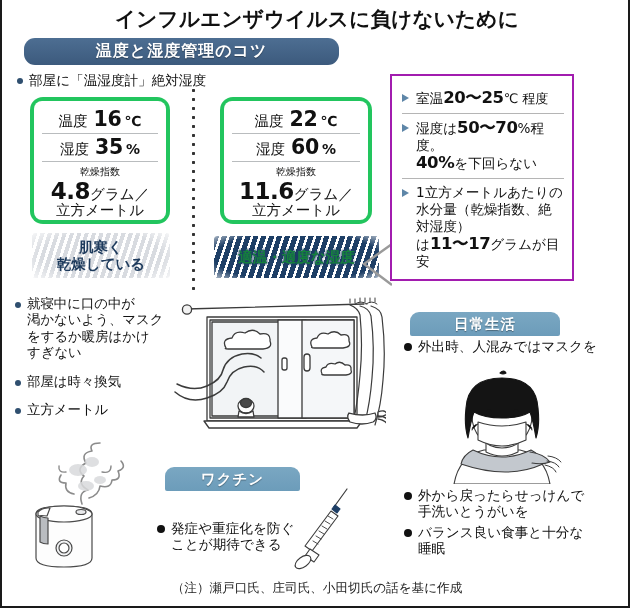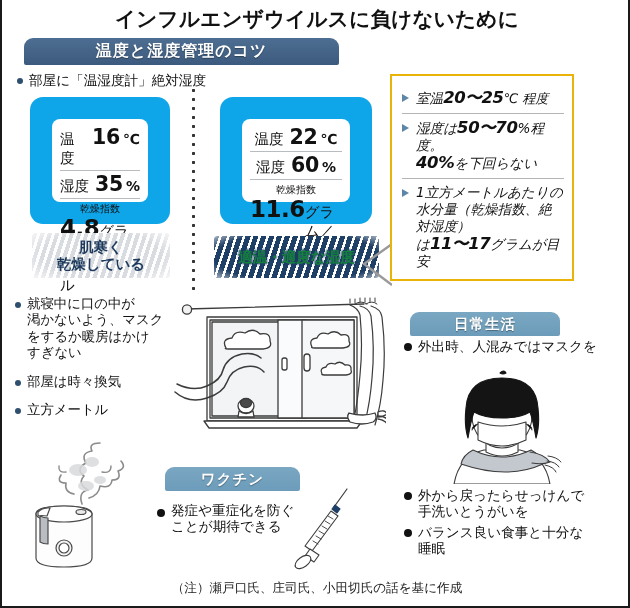--- a/index.html
+++ b/index.html
@@ -29,21 +29,21 @@
 
   
   .pill {
     position: absolute;
     display: flex; align-items: center; justify-content: center;
     color: #ffffff; font-weight: bold;
     border-radius: 9px 9px 2px 2px;
     text-shadow: 0 1px 1px rgba(0,0,0,.35);
     letter-spacing: 1px;
   }
-  .pill.dark { background: linear-gradient(#4d6e92, #3c5a7d); }
+  .pill.dark { background: linear-gradient(#4d6e92, #3c5a7d); border-radius: 11px; }
   .pill.mid  { background: linear-gradient(#7aa7c2, #6c9cba); }
 
   #pill-kanri { left: 22px; top: 38px; width: 315px; height: 27px; font-size: 16px; }
   #pill-life  { left: 408px; top: 312px; width: 150px; height: 24px; font-size: 14.5px; }
   #pill-vacc  { left: 163px; top: 467px; width: 135px; height: 24px; font-size: 14.5px; }
 
   
   .blist { position: absolute; }
   .bitem {
     position: relative; padding-left: 13px;
@@ -55,32 +55,32 @@
     background: #2f4f6f;
   }
   .bitem.big::before { width: 8px; height: 8px; background: #111; top: 5px; left: 0px; }
   .bitem + .bitem { margin-top: 12px; }
 
   #list-thermo { left: 14px; top: 72px; width: 200px; }
   #list-sleep  { left: 12px; top: 296px; width: 165px; }
   #list-sleep .bitem { font-size: 13.4px; line-height: 16.4px; }
   #list-daily  { left: 402px; top: 338px; width: 228px; }
   #list-daily2 { left: 402px; top: 487px; width: 228px; }
-  #list-vacc   { left: 155px; top: 504px; width: 160px; font-family: Liberation Mono, monospace; }
+  #list-vacc   { left: 155px; top: 520px; width: 160px; }
   #list-daily .bitem, #list-daily2 .bitem, #list-vacc .bitem {
     padding-left: 14px; font-size: 13.6px; line-height: 16.4px;
   }
   #list-daily2 .bitem + .bitem { margin-top: 4px; }
 
   
   .card {
     position: absolute;
-    background: #0ea5e9;
+    background: #22c55e;
     border-radius: 13px;
-    padding: 22px;
+    padding: 4px;
   }
   .card-inner {
     background: #ffffff;
     border-radius: 8px;
     height: 100%;
     padding: 5px 8px 6px;
     display: flex; flex-direction: column; align-items: center;
   }
   .row {
     width: 100%;
@@ -141,23 +141,22 @@
   
   #divider {
     position: absolute; left: 190px; top: 86px; width: 3px; height: 205px;
     background-image: radial-gradient(circle, #333 1.4px, transparent 1.5px);
     background-size: 3px 9px;
   }
 
   
   #guide-box {
     position: absolute; left: 388px; top: 74px; width: 184px; height: 207px;
-    border: 2px solid #eab308;
+    border: 2px solid #a21caf;
     background: #ffffff;
-    font-style: italic;
   }
   #guide-box .ginner { padding: 8px 8px 0 10px; }
   .gitem {
     position: relative; padding-left: 14px;
     font-size: 13.6px; line-height: 17px; color: #111;
     padding-top: 5px; padding-bottom: 6px;
   }
   .gitem + .gitem { border-top: 1.5px solid #b5b5b5; }
   .gitem::before {
     content: ""; position: absolute; left: 0px; top: 10px;

